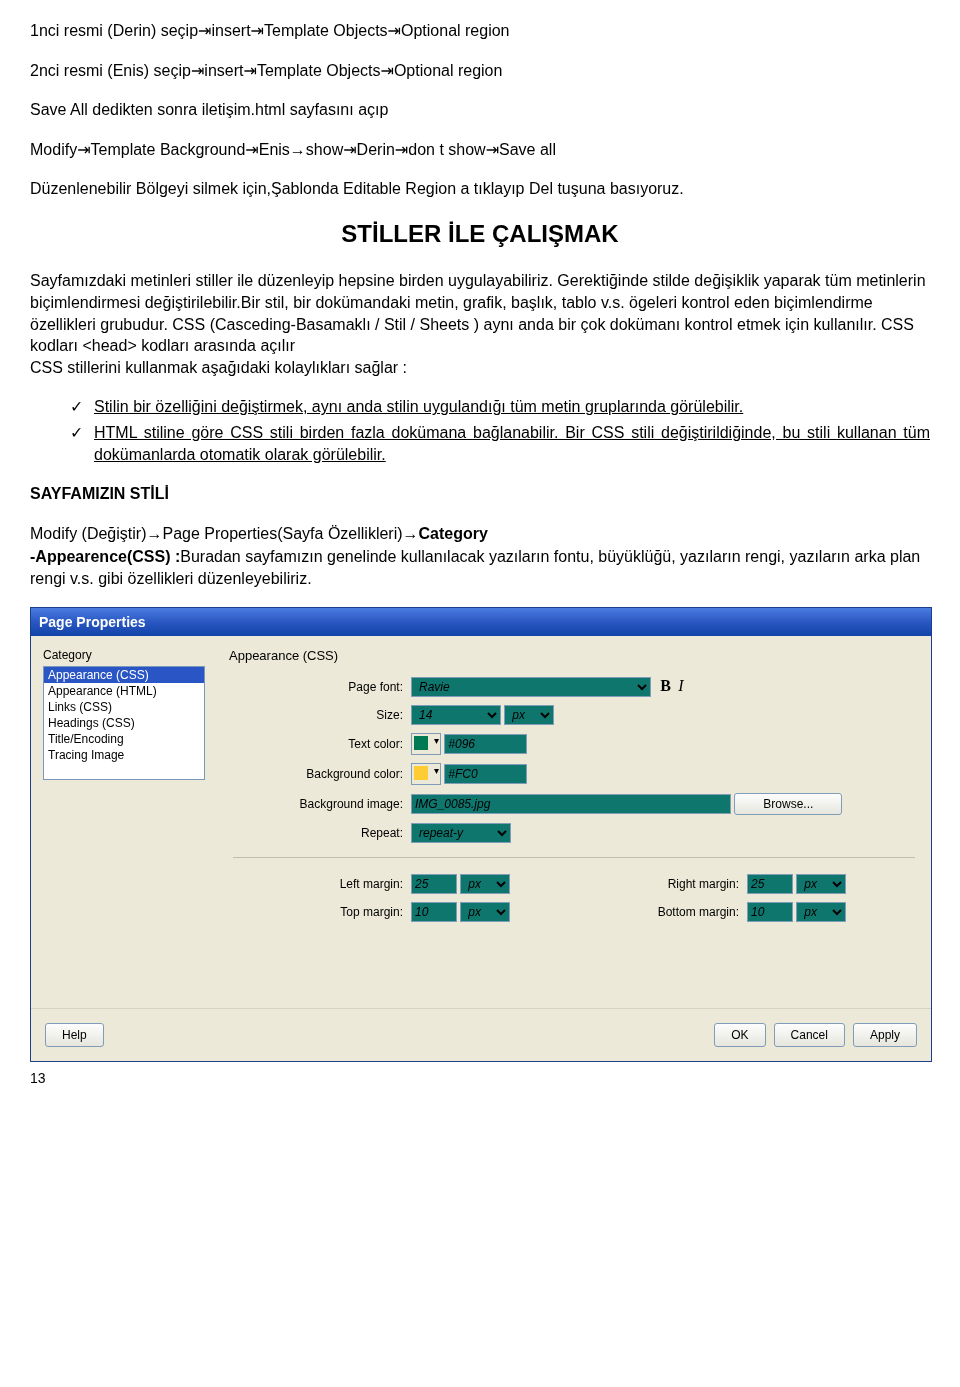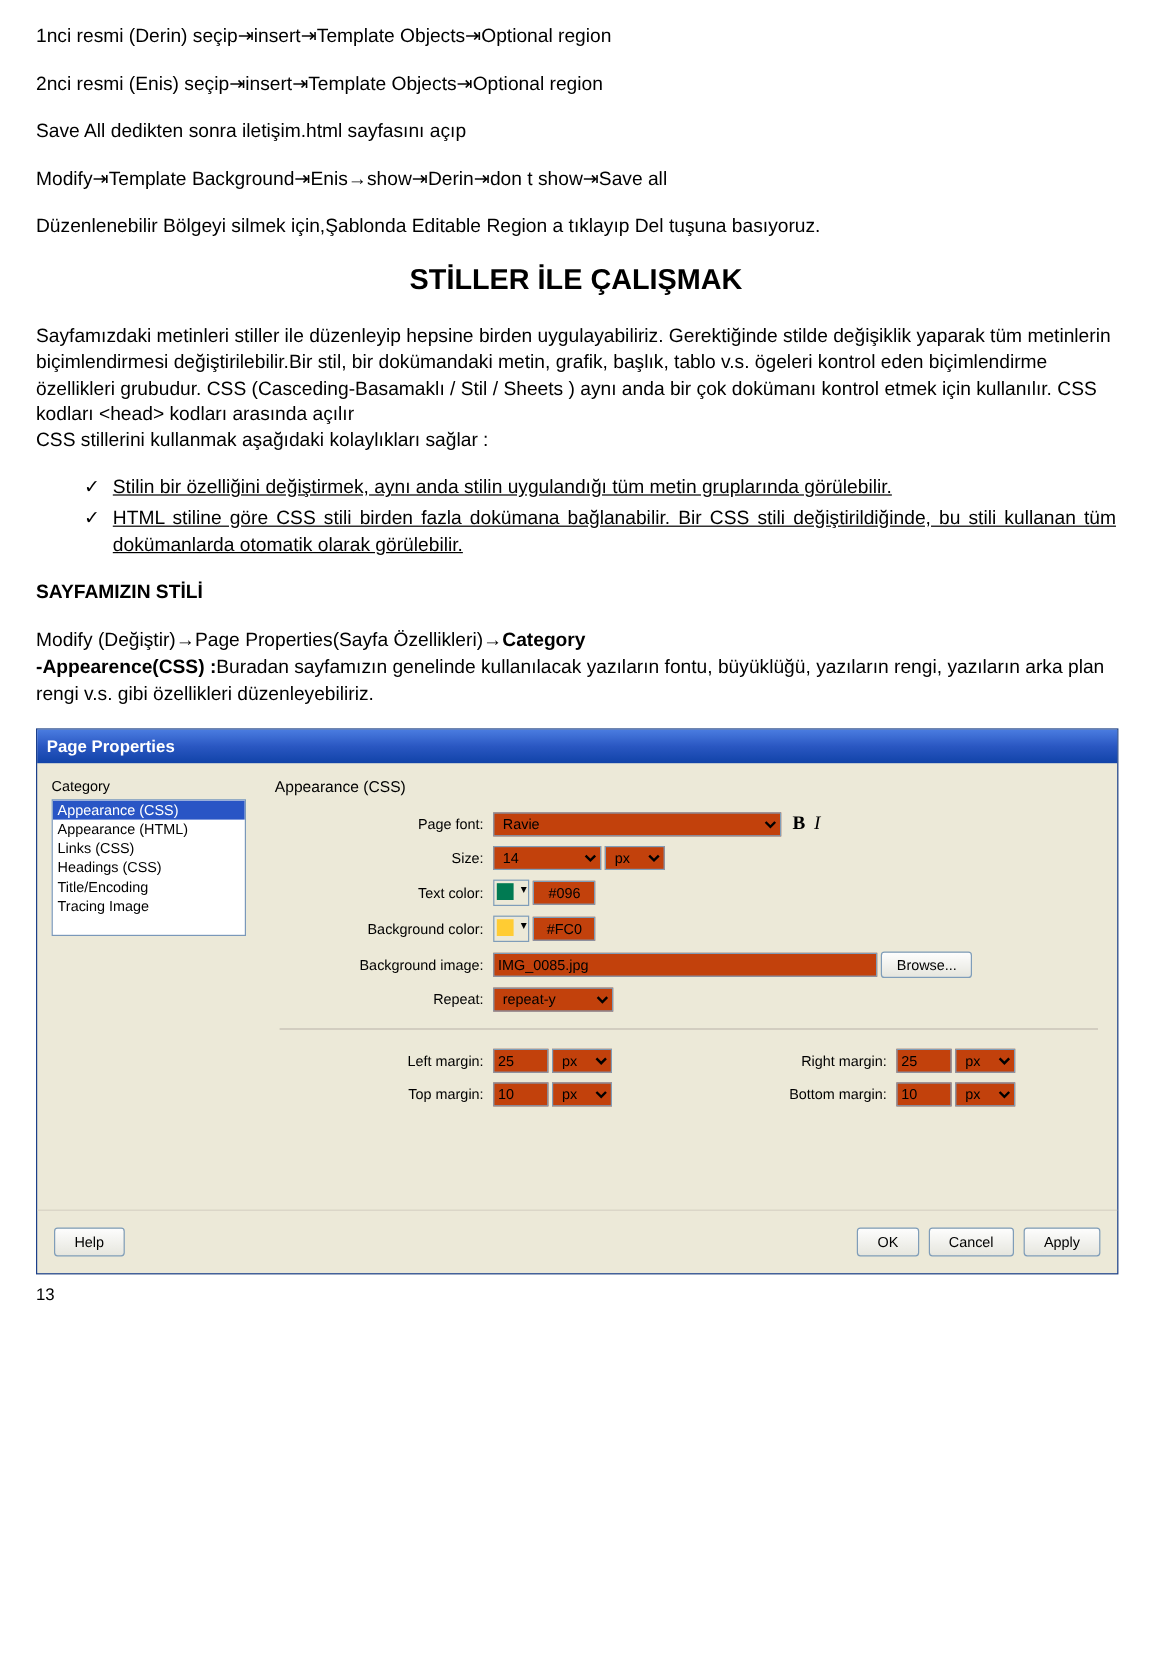--- a/index.html
+++ b/index.html
@@ -23,37 +23,37 @@
   .col-left .cat-label { font-size:12px; padding-bottom:4px; }
   .listbox { border:1px solid #7a98b9; background:#fff; height:112px; width:160px; overflow:hidden; }
   .listbox div { padding:1px 4px; font-size:12px; }
   .listbox div.selected { background:#2955c5; color:#fff; }
   .col-right { flex:1; }
   .sec-title { font-size:13px; padding-bottom:10px; }
   .form-table { width:100%; border-collapse:collapse; }
   .form-table td { padding:4px 4px; vertical-align:middle; }
   .form-table .lbl { width:170px; }
 
-  .input, select { border:1px solid #7f9db9; background:#c2410c; height:20px; font-size:12px; padding:1px 3px; font-family:Tahoma,Arial,sans-serif; box-sizing:border-box; }
+  .input, select { border:1px solid #7f9db9; background:#0f766e; height:20px; font-size:12px; padding:1px 3px; font-family:Tahoma,Arial,sans-serif; box-sizing:border-box;font-style:italic; }
   select.dd { min-width:50px; }
   .font-combo { width:240px; }
   .size-combo { width:90px; }
   .repeat-combo { width:100px; }
-  .color-in { width:52px;text-align:center; }
+  .color-in { width:83px; }
   .margin-in { width:46px; }
   .folder-btn, .swatch { display:inline-block; width:22px; height:20px; border:1px solid #7f9db9; vertical-align:middle; background:#ece9d8; position:relative; }
   .swatch { width:28px; }
   .swatch::after { content:"\25BE"; position:absolute; right:1px; top:1px; font-size:10px; color:#000;}
   .swatch .sw { position:absolute; left:2px; top:2px; width:14px; height:14px; }
   .sw-text { background:#007a52; }
   .sw-bg   { background:#ffcc33; }
   .bold-i { font-weight:700; font-family:"Times New Roman",serif; font-size:16px; margin-left:6px; }
   .ital-i { font-style:italic; font-family:"Times New Roman",serif; font-size:16px; margin-left:4px; }
   .browse-btn, .btn { border:1px solid #7f9db9; background:linear-gradient(#fdfdfd,#e6e6de); height:24px; padding:0 16px; font-size:12px; font-family:Tahoma,Arial,sans-serif; border-radius:3px; }
-  .browse-btn { height:22px; padding:0 12px; }
+  .browse-btn { height:22px; padding:0 28px; }
   .divider { border-top:1px solid #c0bcb0; margin:10px 4px 12px; }
 
   .footer-btns { display:flex; padding:14px 14px 14px 14px; border-top:1px solid #d6d2c4; gap:8px; }
   .footer-btns .spacer { flex:1; }
 </style>
 </head>
 <body>
 
 <div class="article">
 

